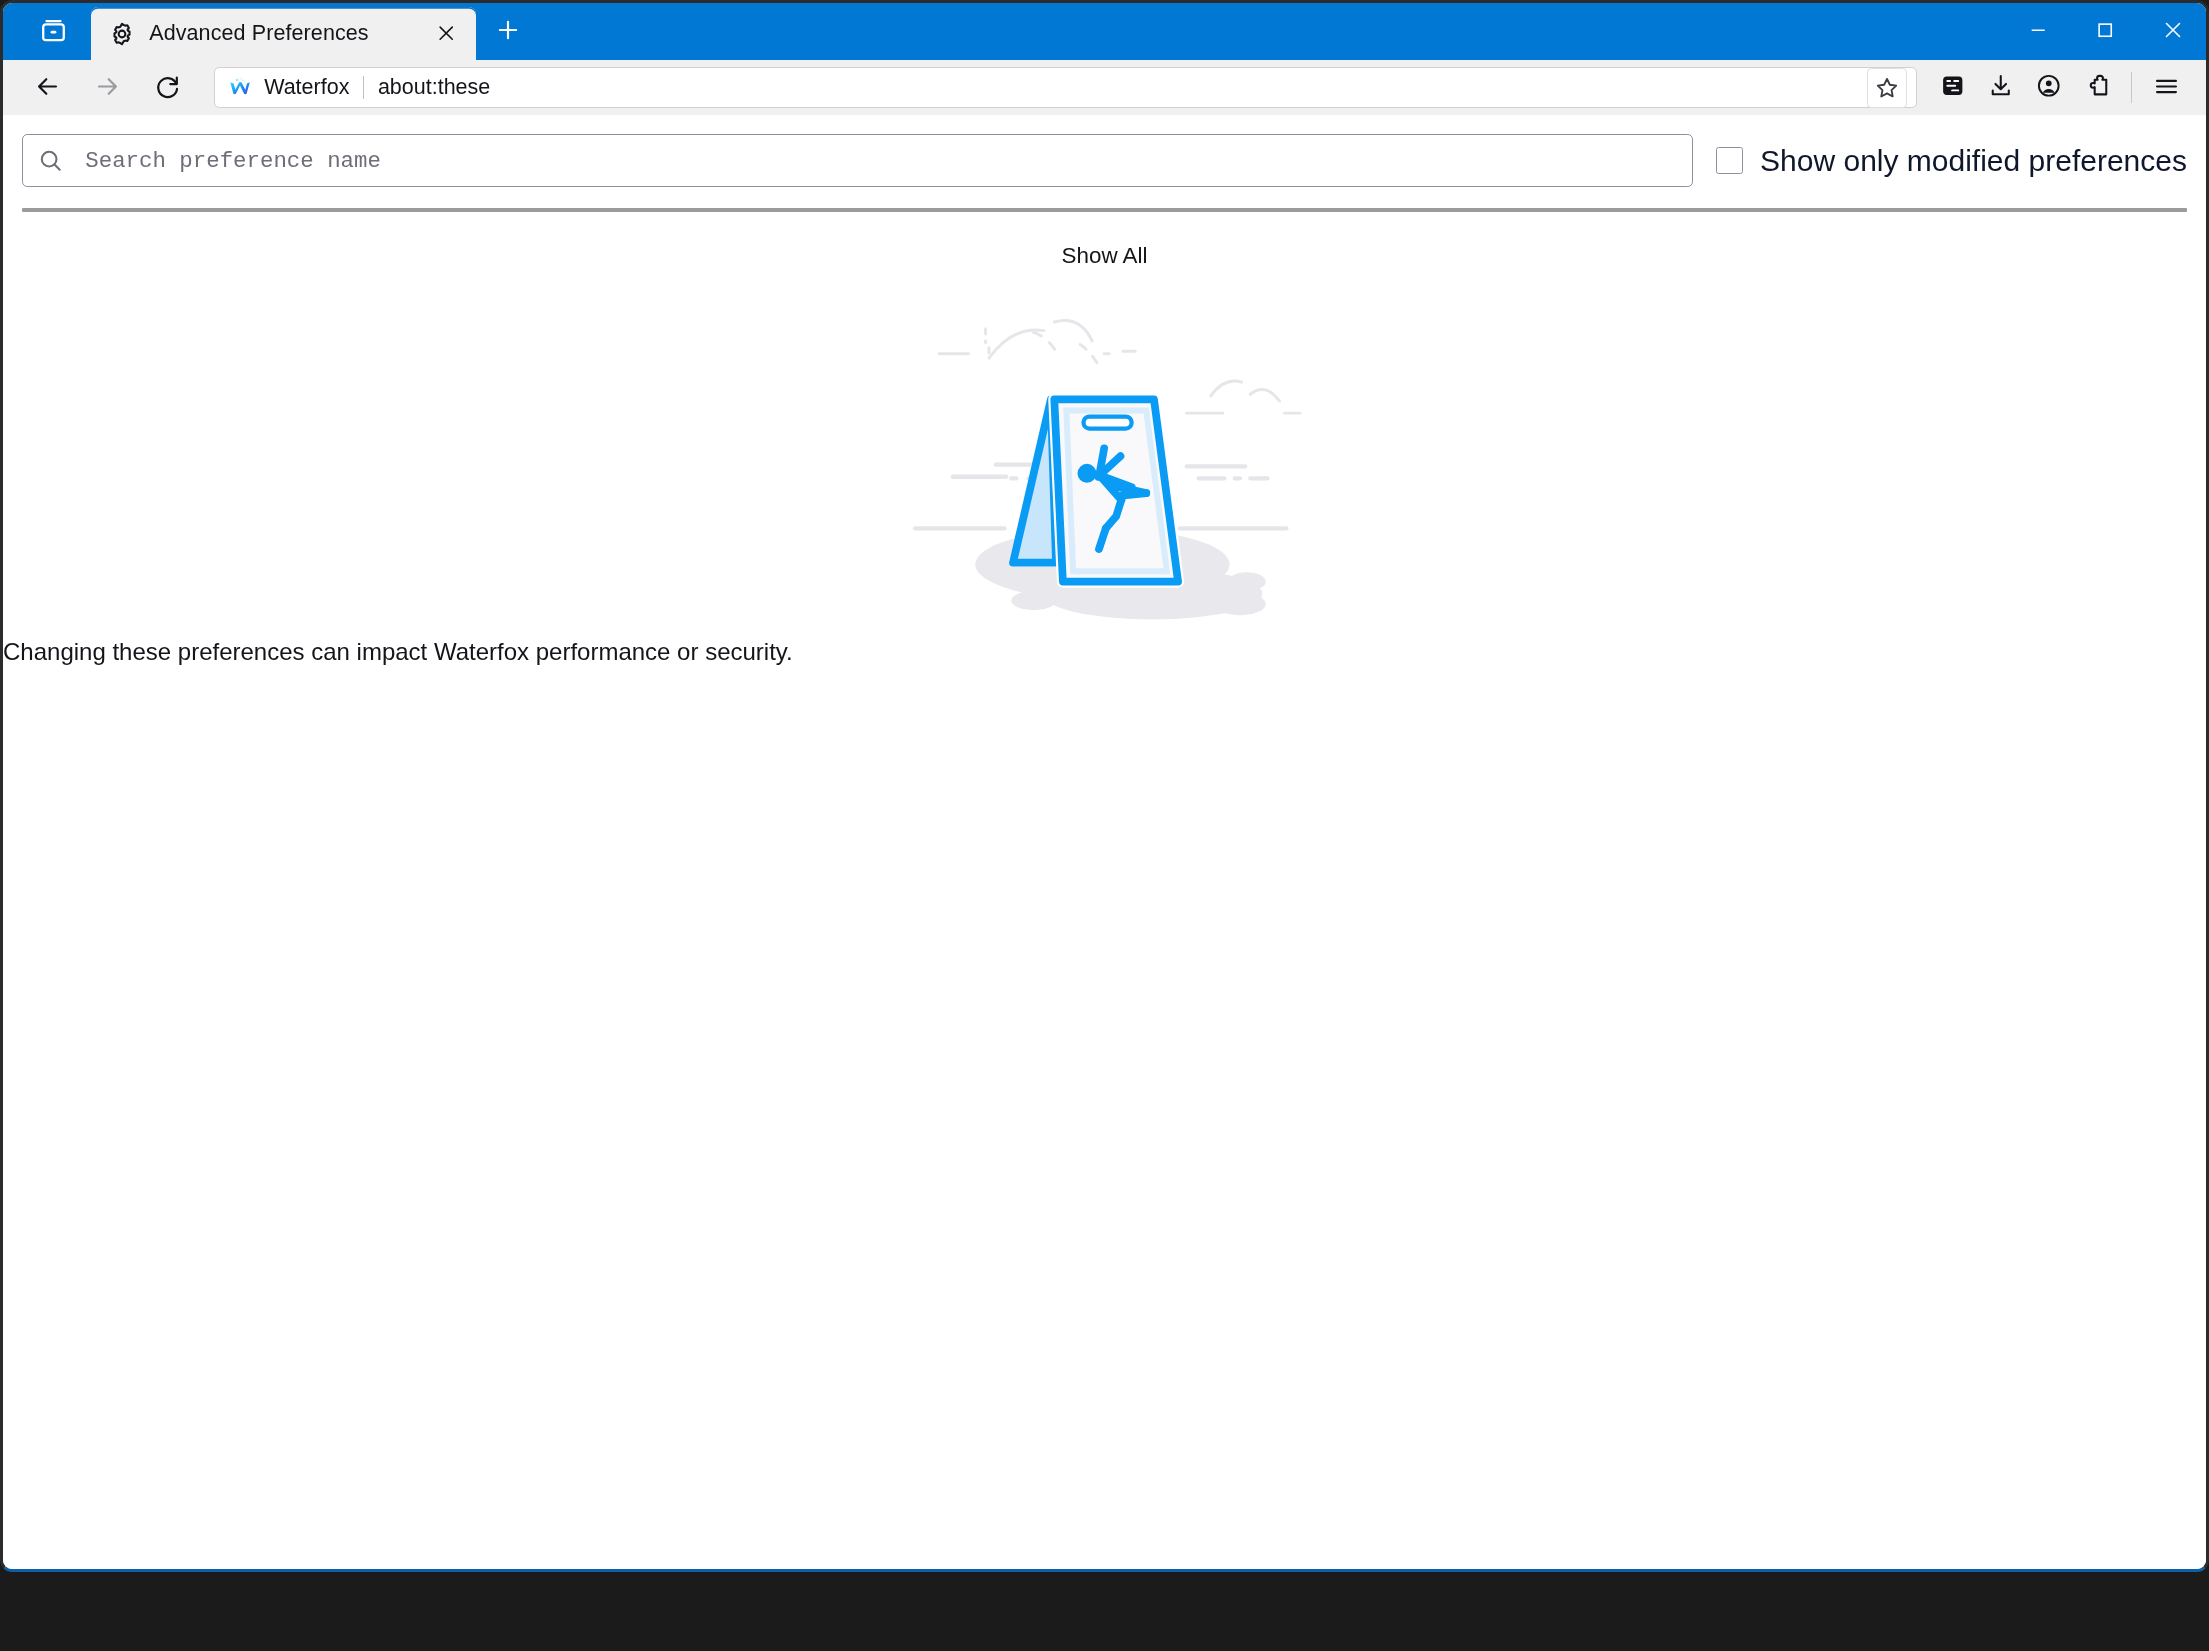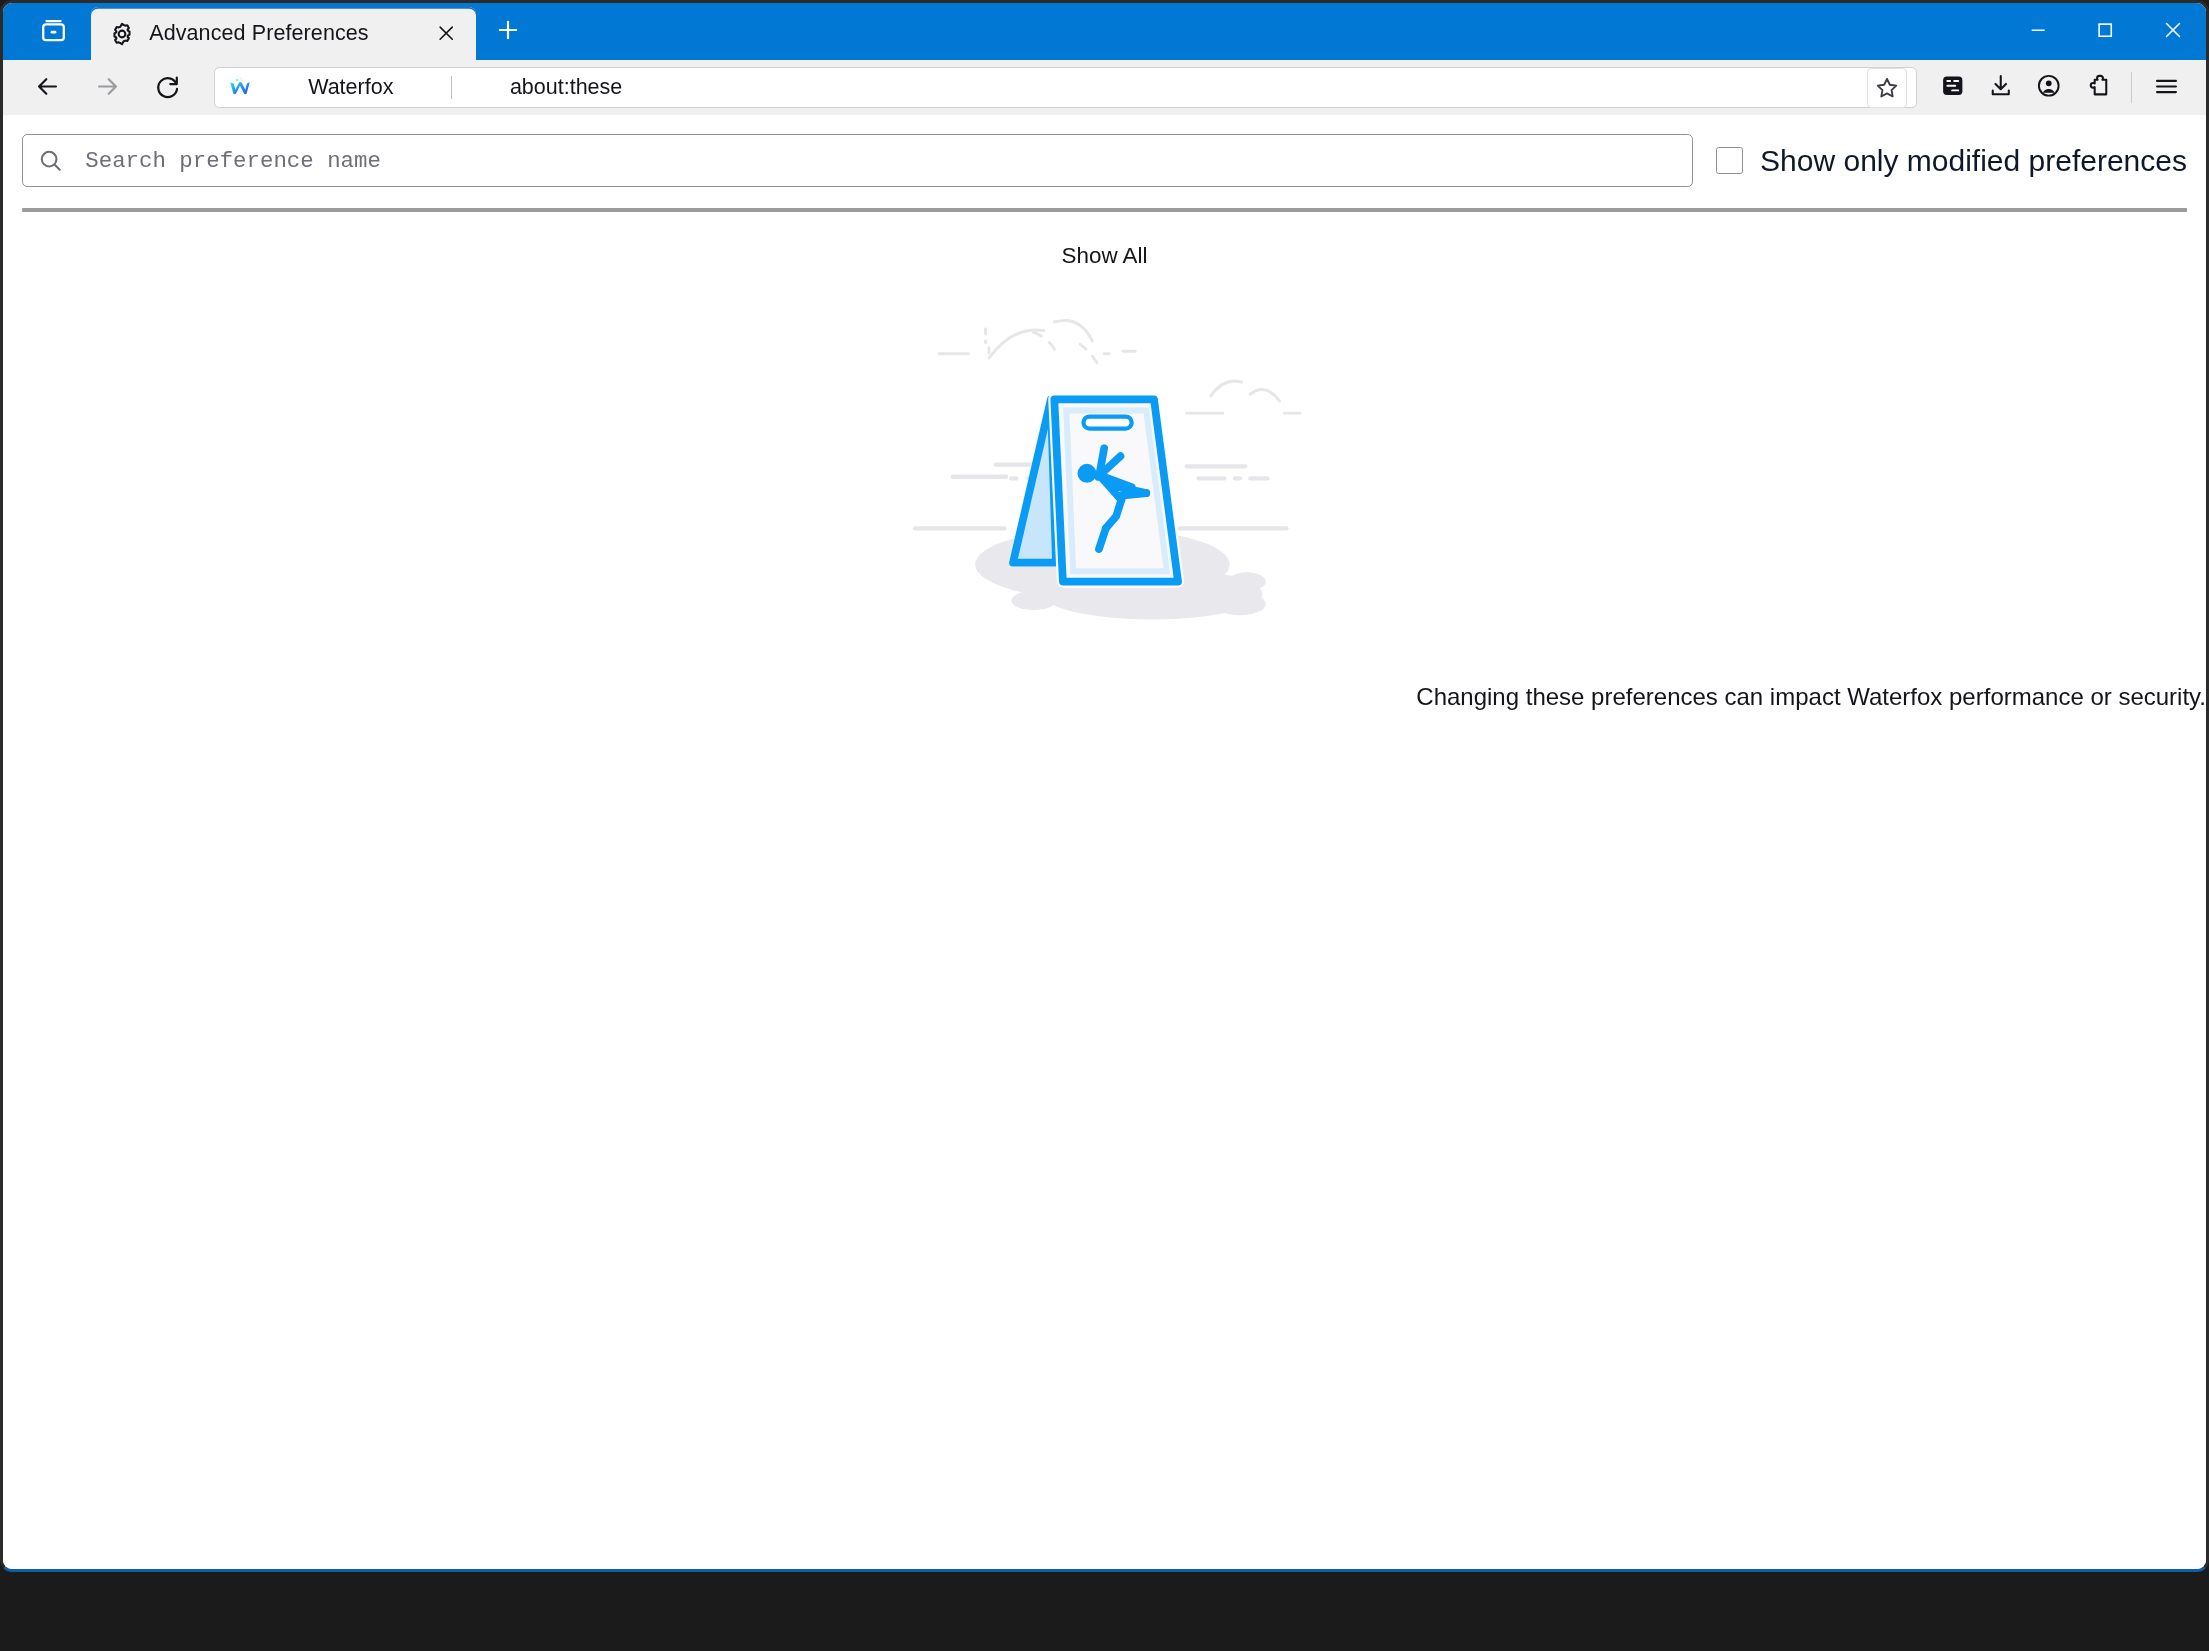--- a/index.html
+++ b/index.html
@@ -143,21 +143,20 @@
     flex: 1 1 auto;
     height: 41px;
     margin: 0 12px 0 22.4px;
     background: #ffffff;
     border: 0.9px solid #cfcfd4;
     border-radius: 5.2px;
     display: flex;
     align-items: center;
     padding: 0 8.6px 0 12px;
     min-width: 0;
-    gap: 44px;
   }
 
   .wf-logo { width: 26px; height: 26px; flex: 0 0 auto; margin-right: 11.2px; }
 
   .urlbar-brand {
     font-size: 21.5px;
     color: #15141a;
     white-space: nowrap;
     flex: 0 0 auto;
   }
@@ -272,24 +271,23 @@
     cursor: default;
   }
 
   .illustration-wrap {
     display: flex;
     justify-content: center;
     margin-top: 22.4px;
   }
 
   .warning-text {
-    text-align: right;
+    text-align: left;
     font-size: 24px;
     color: #15141a;
-    margin-top: 45px;
   }
 
 </style>
 </head>
 <body>
 
 <div class="window">
 
   <div class="titlebar">
 

